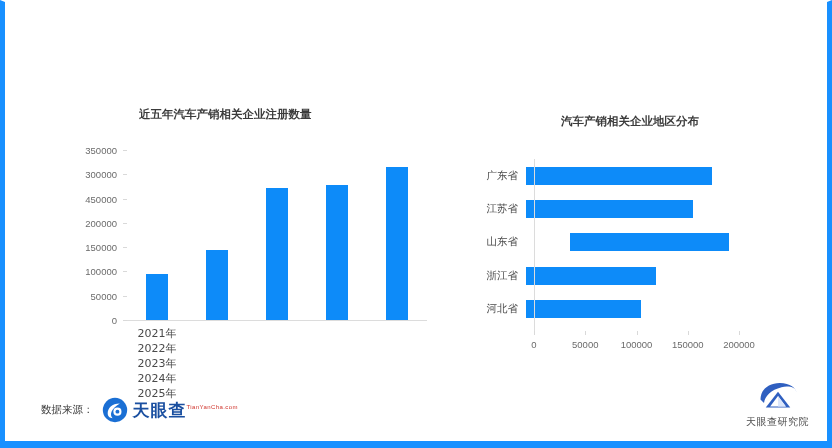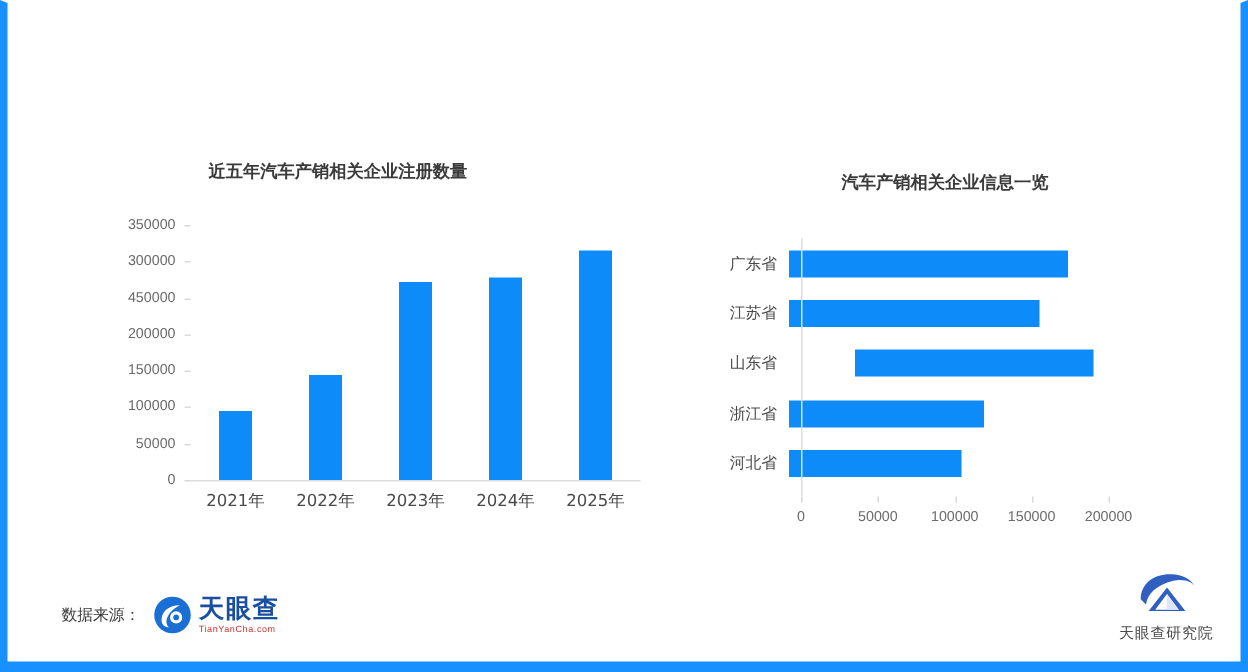--- a/index.html
+++ b/index.html
@@ -120,20 +120,21 @@
     width: 22px;
     background: #0d8bf9;
   }
   .v-xlabels {
     position: absolute;
     left: 74px;
     top: 176px;
     width: 300px;
     display: flex;
     justify-content: center;
+    flex-direction: column;
   }
   .v-xlabel {
     width: 60px;
     text-align: center;
     font-size: 11px;
     color: #4a4a4a;
     font-family: "DejaVu Sans", "Liberation Sans", sans-serif;
   }
 
   
@@ -235,21 +236,21 @@
     display: flex;
     align-items: center;
   }
   .tyc-mark {
     width: 26px;
     height: 26px;
     margin-right: 5px;
   }
   .tyc-wordmark {
     display: flex;
-    flex-direction: column;
+    flex-direction: row;
     line-height: 1;
   }
   .tyc-cn {
     font-size: 17px;
     font-weight: bold;
     color: #1a4fa0;
     letter-spacing: 1px;
     font-family: "DejaVu Sans", "Liberation Sans", sans-serif;
   }
   .tyc-en {
@@ -327,21 +328,21 @@
         <div class="v-tick" style="top: 121.429px;"></div>
         <div class="v-tick" style="top: 97.1429px;"></div>
         <div class="v-tick" style="top: 72.8571px;"></div>
         <div class="v-tick" style="top: 48.5714px;"></div>
         <div class="v-tick" style="top: 24.2857px;"></div>
         <div class="v-tick" style="top: 0px;"></div>
       </div>
   </div>
 
   <div class="chart-panel" id="right-chart">
-    <div class="chart-title">汽车产销相关企业信息一览</div>
+    <div class="chart-title">汽车产销相关企业地区分布</div>
     <div class="hchart-area">
       <div class="h-rows" id="h-rows">
           <div class="h-row" style="top: 0px; height: 33.4px;">
             <div class="h-cat">广东省</div>
             <div class="h-bar-track">
               <div class="h-bar" title="广东省: 181000" style="width: 185.525px; background: rgb(13, 139, 249);"></div>
             </div>
           </div>
           <div class="h-row" style="top: 33.4px; height: 33.4px;">
             <div class="h-cat">江苏省</div>

